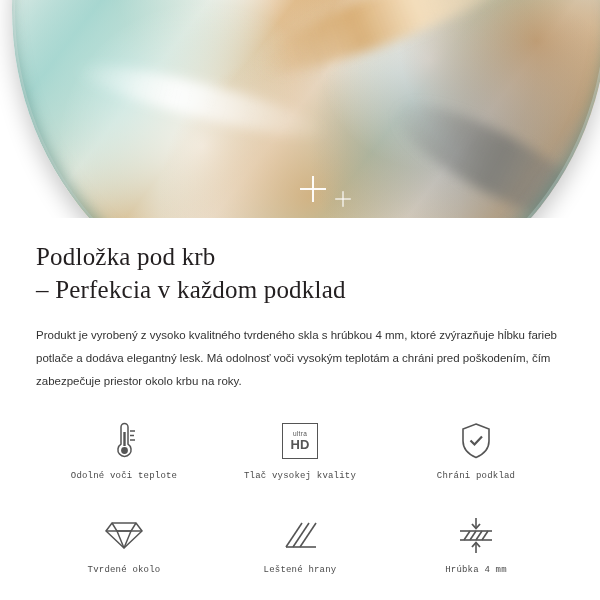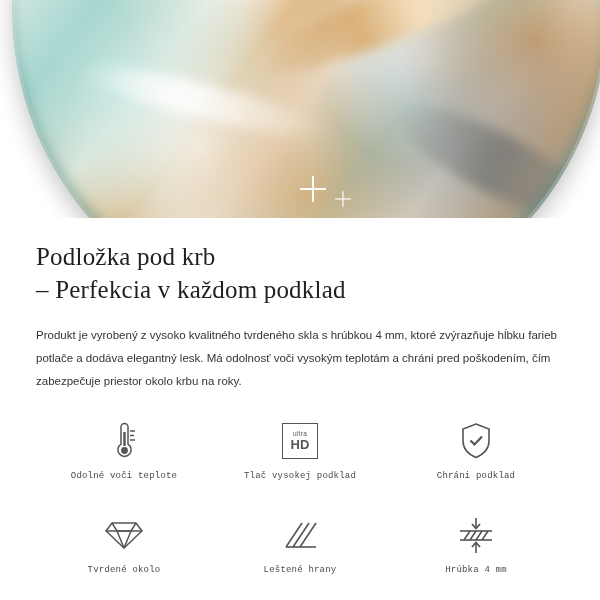--- a/index.html
+++ b/index.html
@@ -223,21 +223,21 @@
         <div class="feature-label">Odolné voči teplote</div>
       </div>
 
       <div class="feature">
         <div class="feature-icon">
           <div class="hd-box">
             <span class="u">ultra</span>
             <span class="hd">HD</span>
           </div>
         </div>
-        <div class="feature-label">Tlač vysokej podklad</div>
+        <div class="feature-label">Tlač vysokej kvality</div>
       </div>
 
       <div class="feature">
         <div class="feature-icon">
           <svg width="36" height="42" viewBox="0 0 36 42" fill="none" stroke="#555" stroke-width="1.6">
             <path d="M18 4 L31 9 V21 C31 29.5 25 34.5 18 37.5 C11 34.5 5 29.5 5 21 V9 Z"></path>
             <path d="M12.5 20.5 L16.5 24.5 L24 16.5" stroke-width="2.2"></path>
           </svg>
         </div>
         <div class="feature-label">Chráni podklad</div>

